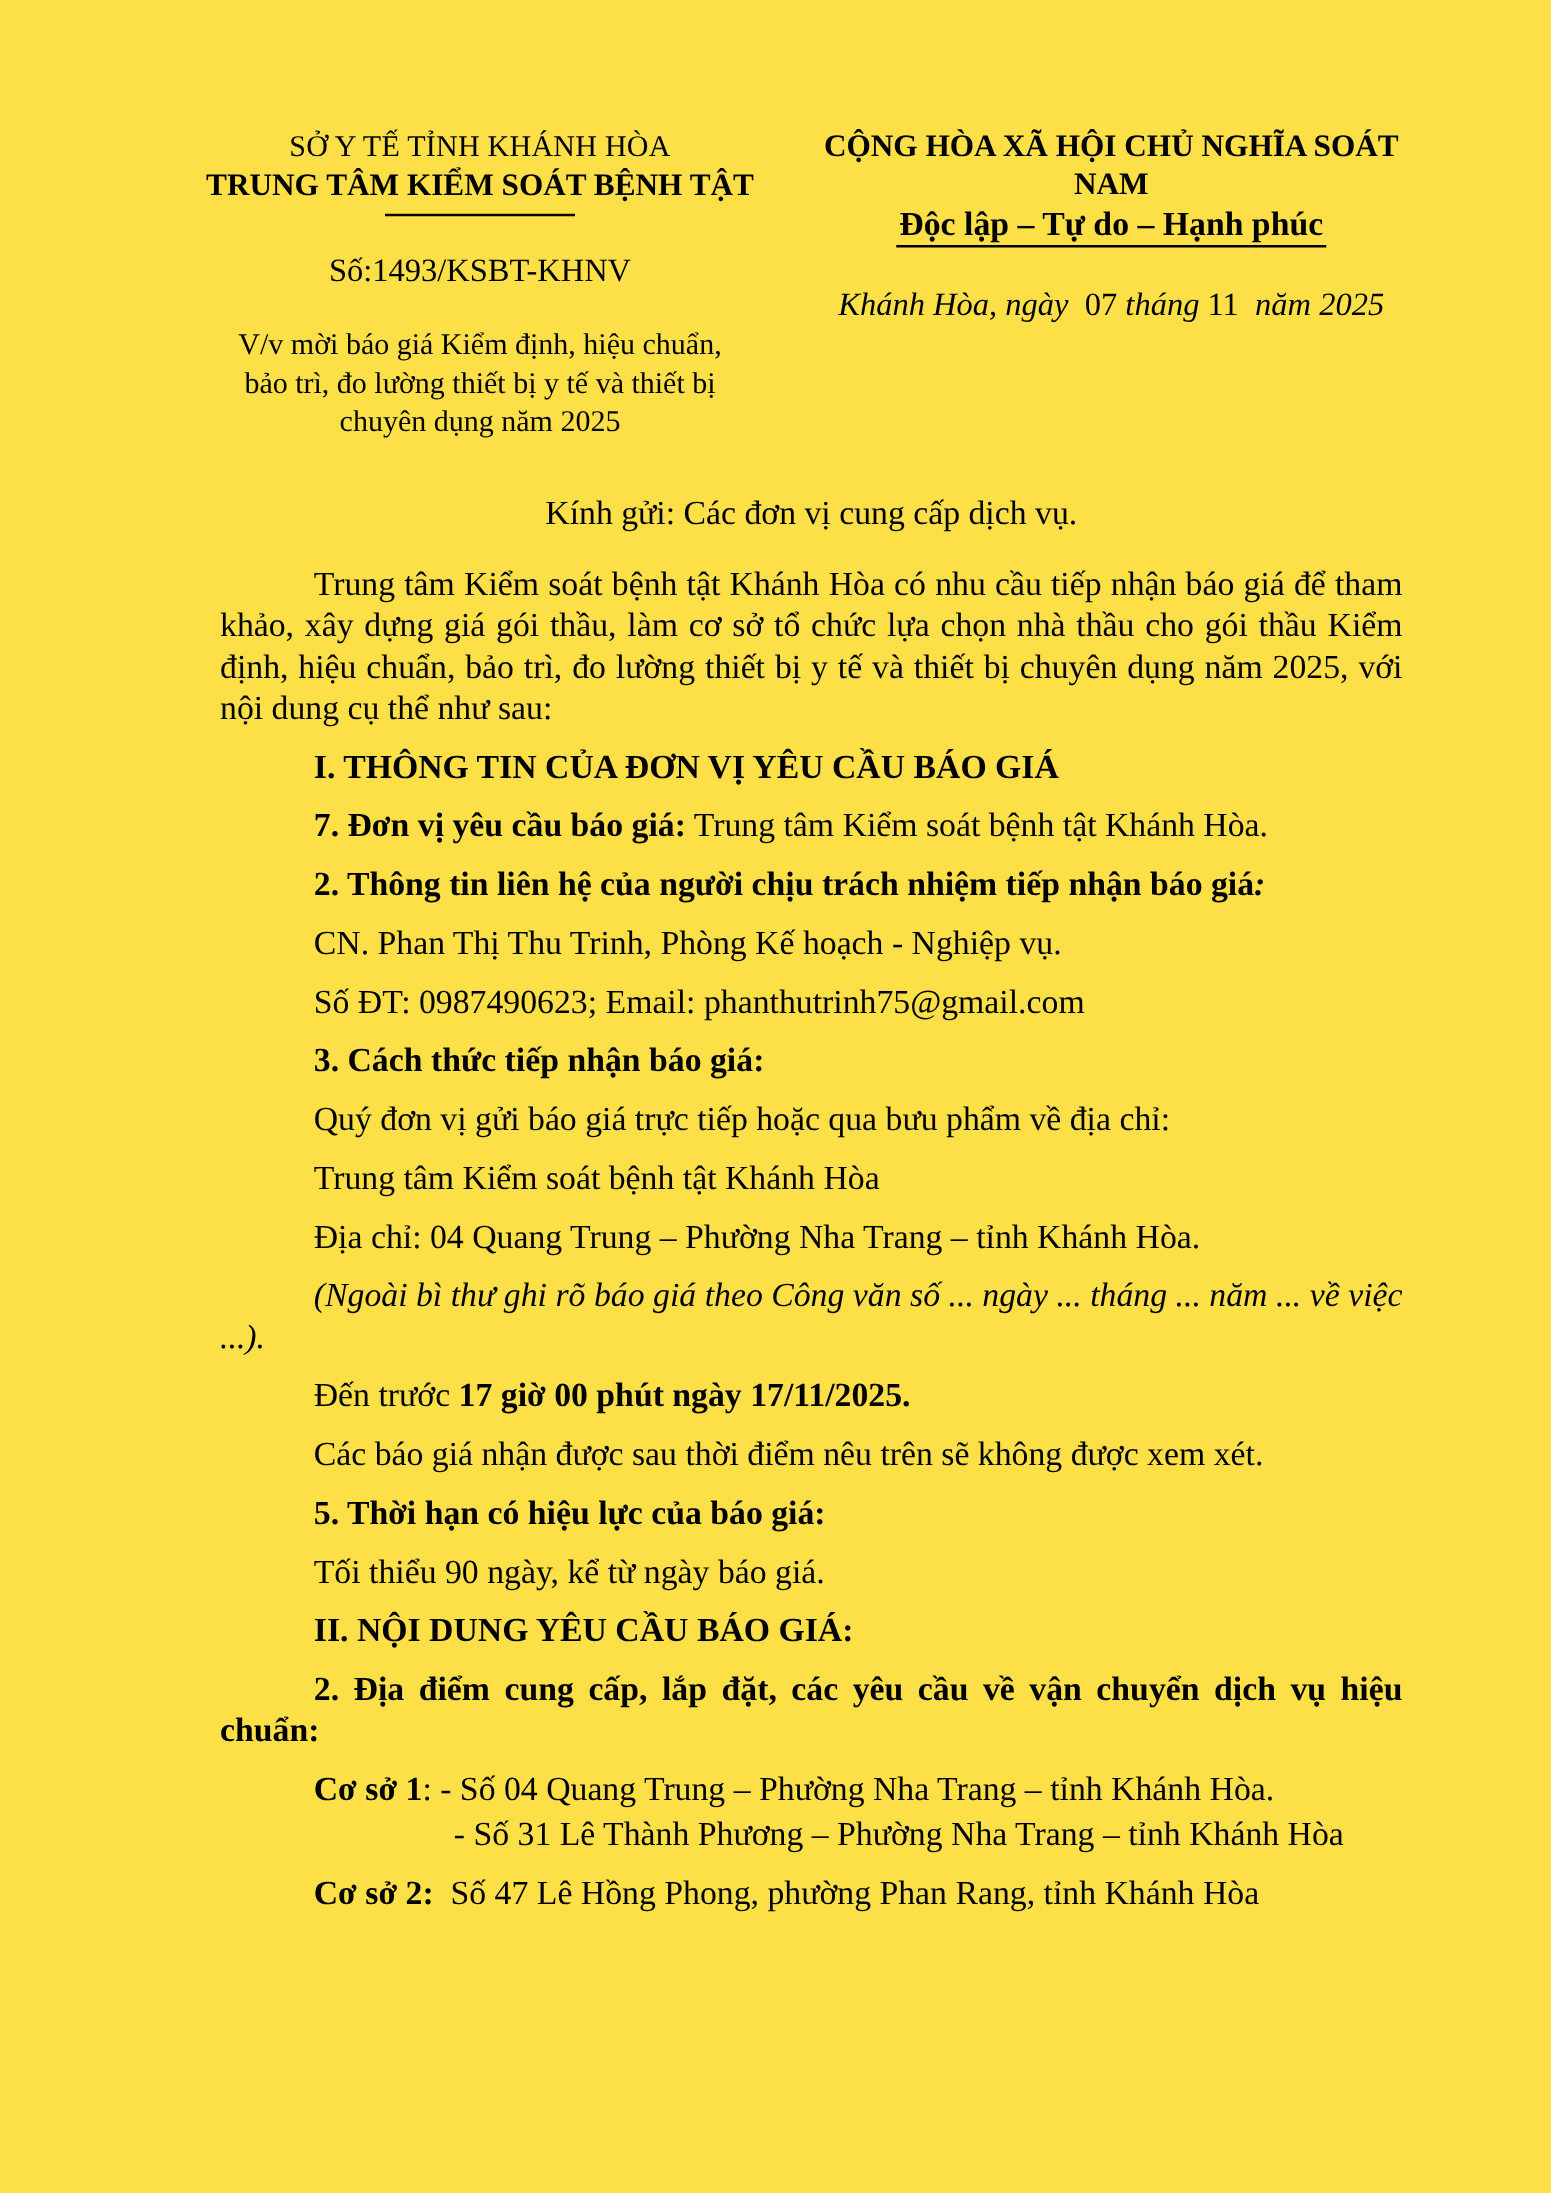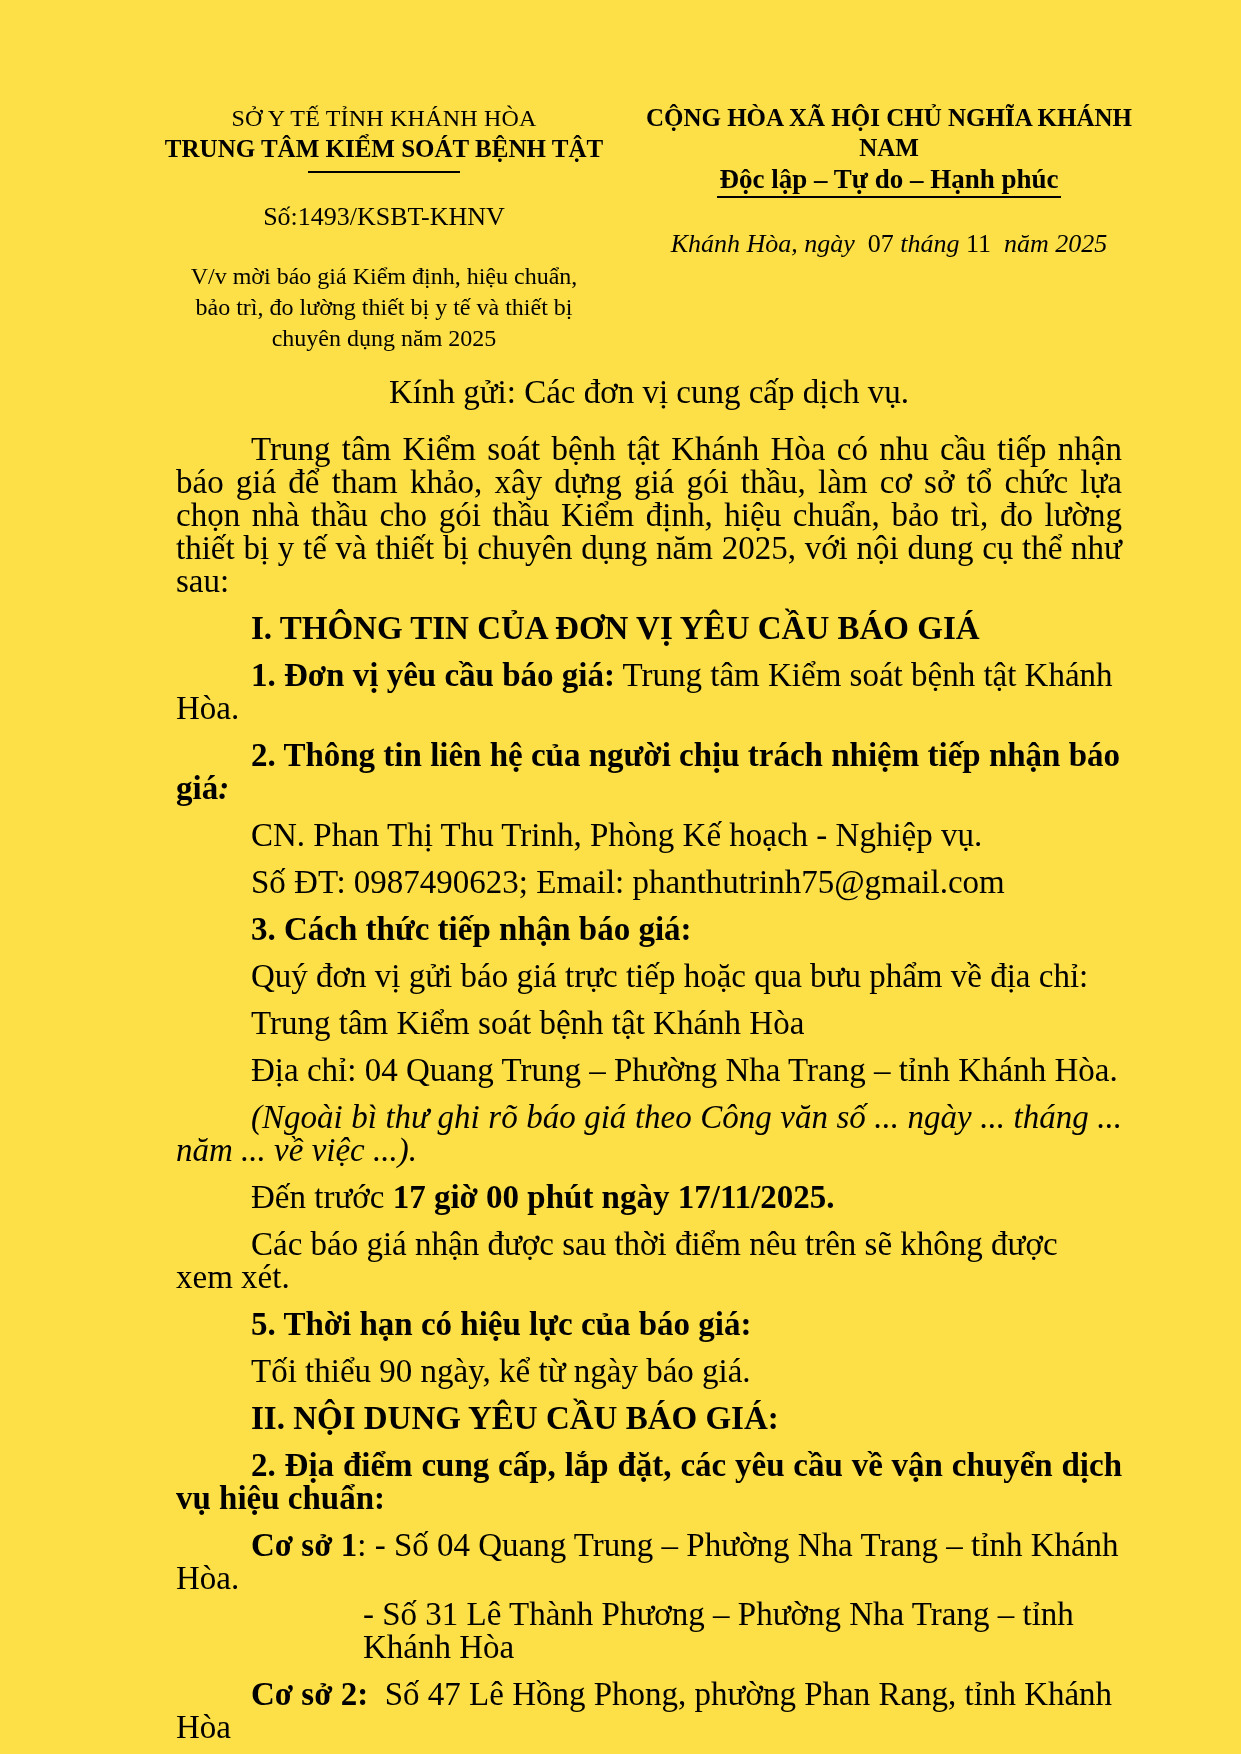--- a/index.html
+++ b/index.html
@@ -23,21 +23,21 @@
   .agency-rule   { width: 152px; height: 2px; background: #000; margin: 6px auto 0; }
   .doc-number    { font-size: 26px; line-height: 32px; margin-top: 28px; }
   .subject       { font-size: 24px; line-height: 31px; margin-top: 28px; }
   .motto1 { font-size: 25px; line-height: 30px; font-weight: 700; }
   .motto2 {
     display: inline-block; font-size: 27px; line-height: 32px; font-weight: 700;
     border-bottom: 2px solid #000; padding: 0 2px 1px;
   }
   .date-line { font-size: 26px; line-height: 32px; margin-top: 30px; }
   
-  .bd { margin-top: 22px; padding: 0 119px 0 176px; font-size: 33px; line-height: 33px; }
+  .bd { margin-top: 40px; padding: 0 119px 0 176px; font-size: 27px; line-height: 33px; }
   .bd p { margin: 0 0 14px; }
   .ind    { text-indent: 75px; }
   .j      { text-align: justify; }
   .center { text-align: center; }
   .b { font-weight: 700; }
   .i { font-style: italic; }
   .salutation { margin-bottom: 24px !important; }
   .tight { margin-bottom: 3px !important; }
   .hang  { padding-left: 187px; }
 </style>
@@ -52,39 +52,39 @@
       <div class="agency-name">TRUNG TÂM KIỂM SOÁT BỆNH TẬT</div>
       <div class="agency-rule"></div>
       <div class="doc-number">Số:1493/KSBT-KHNV</div>
       <div class="subject">
         <div>V/v mời báo giá Kiểm định, hiệu chuẩn,</div>
         <div>bảo trì, đo lường thiết bị y tế và thiết bị</div>
         <div>chuyên dụng năm 2025</div>
       </div>
     </div>
     <div class="hdr-right">
-      <div class="motto1">CỘNG HÒA XÃ HỘI CHỦ NGHĨA KHÁNH NAM</div>
+      <div class="motto1">CỘNG HÒA XÃ HỘI CHỦ NGHĨA SOÁT NAM</div>
       <div>
         <span class="motto2">Độc lập – Tự do – Hạnh phúc</span>
       </div>
       <div class="date-line">
         <span class="i">Khánh Hòa, ngày&nbsp; </span><span>07</span><span class="i"> tháng </span><span>11</span><span class="i">&nbsp; năm 2025</span>
       </div>
     </div>
   </header>
 
   <main class="bd">
 
     <p class="center salutation">Kính gửi: Các đơn vị cung cấp dịch vụ.</p>
 
     <p class="j ind">Trung tâm Kiểm soát bệnh tật Khánh Hòa có nhu cầu tiếp nhận báo giá để tham khảo, xây dựng giá gói thầu, làm cơ sở tổ chức lựa chọn nhà thầu cho gói thầu Kiểm định, hiệu chuẩn, bảo trì, đo lường thiết bị y tế và thiết bị chuyên dụng năm 2025, với nội dung cụ thể như sau:</p>
 
     <p class="b ind">I. THÔNG TIN CỦA ĐƠN VỊ YÊU CẦU BÁO GIÁ</p>
 
-    <p class="ind"><span class="b">1. Đơn vị yêu cầu báo giá:</span><span> Trung tâm Kiểm soát bệnh tật Khánh Hòa.</span></p>
+    <p class="ind"><span class="b">7. Đơn vị yêu cầu báo giá:</span><span> Trung tâm Kiểm soát bệnh tật Khánh Hòa.</span></p>
 
     <p class="ind"><span class="b">2. Thông tin liên hệ của người chịu trách nhiệm tiếp nhận báo giá</span><span class="b i">:</span></p>
 
     <p class="ind">CN. Phan Thị Thu Trinh, Phòng Kế hoạch - Nghiệp vụ.</p>
 
     <p class="ind">Số ĐT: 0987490623; Email: phanthutrinh75@gmail.com</p>
 
     <p class="b ind">3. Cách thức tiếp nhận báo giá:</p>
 
     <p class="ind">Quý đơn vị gửi báo giá trực tiếp hoặc qua bưu phẩm về địa chỉ:</p>

